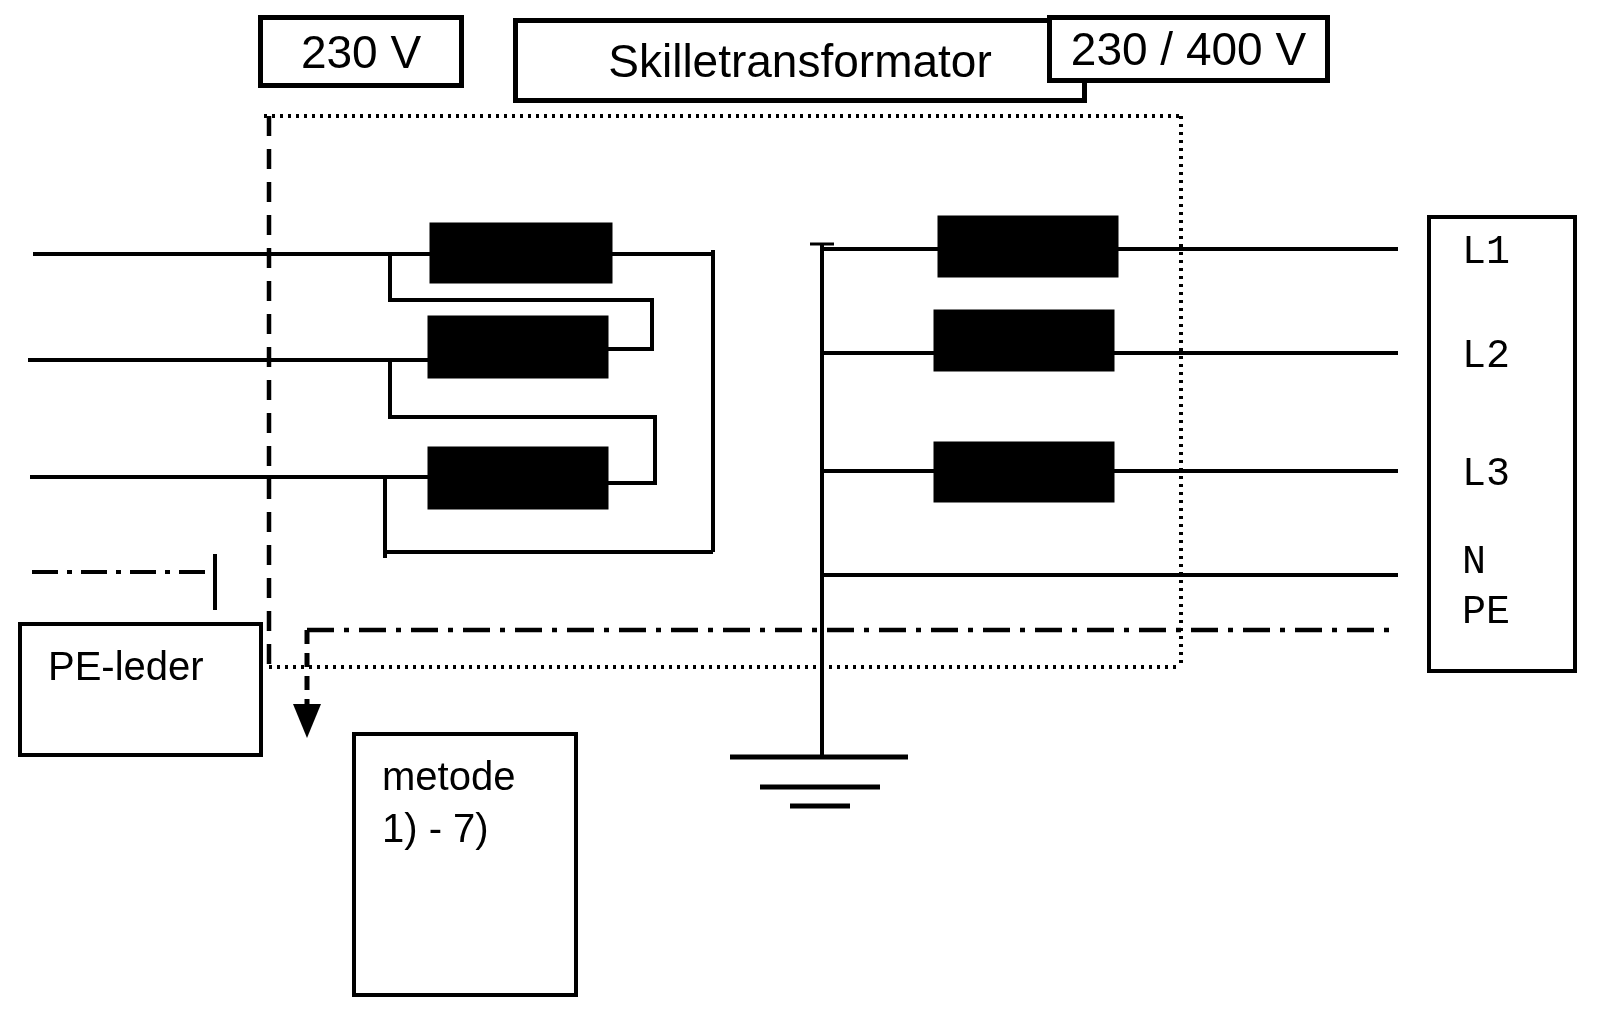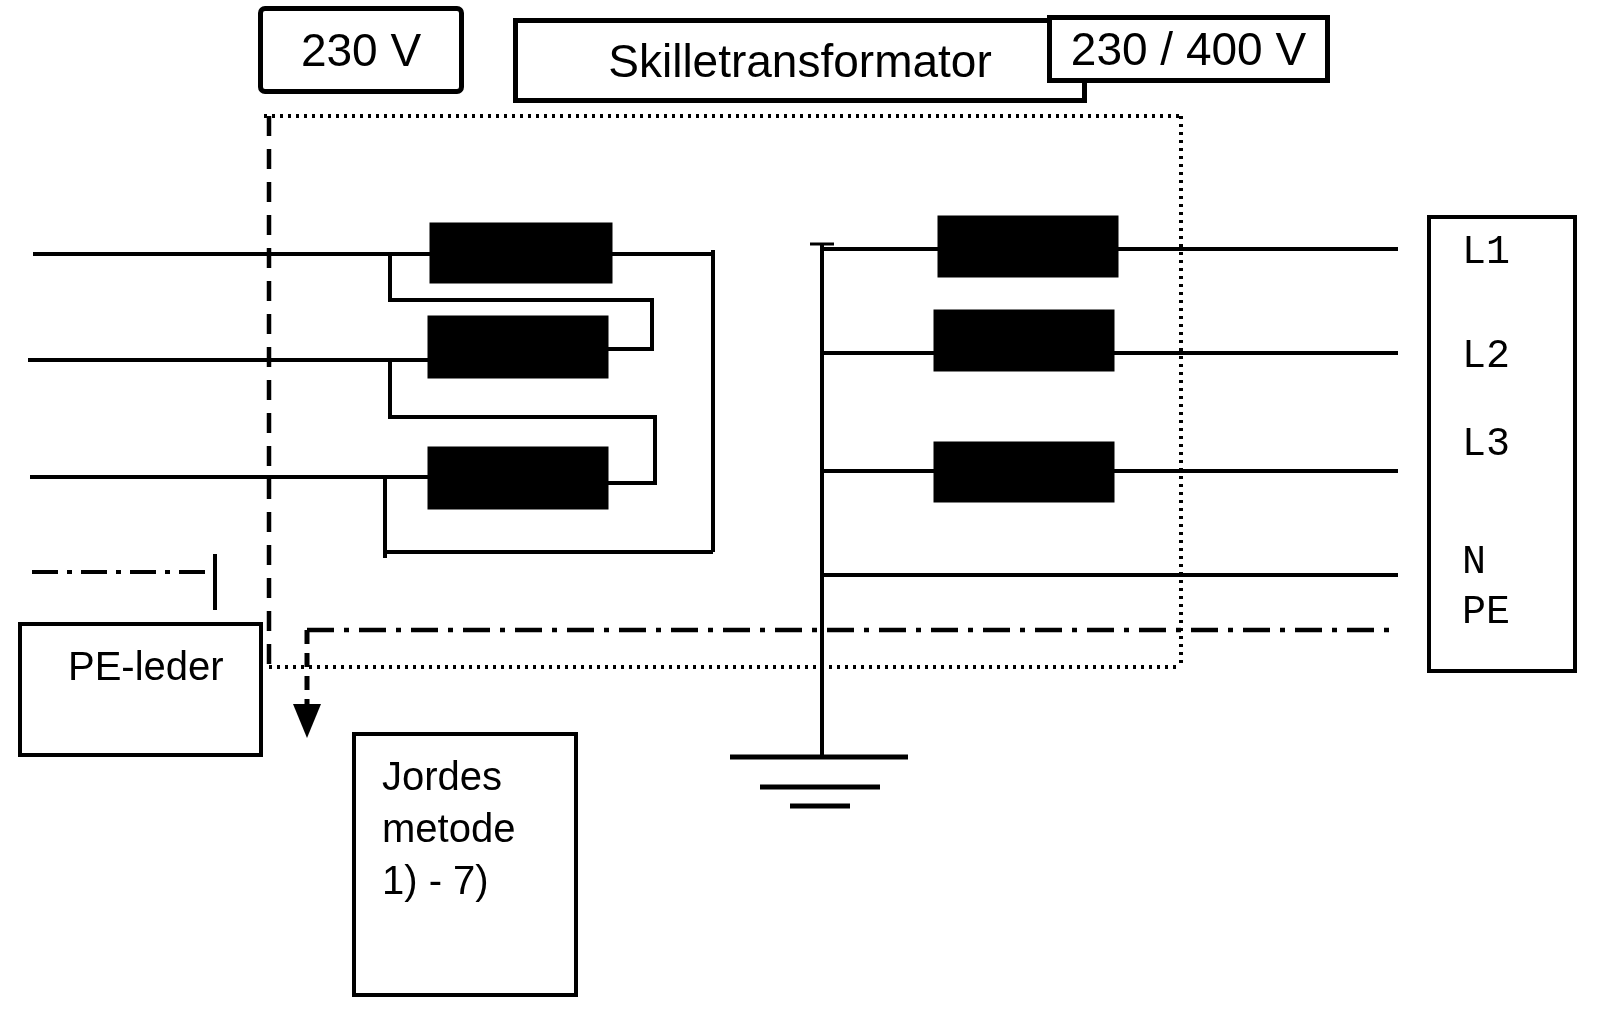--- a/index.html
+++ b/index.html
@@ -27,42 +27,42 @@
     border: 5px solid #000000;
     background: #ffffff;
   }
   .titlebox {
     display: flex;
     align-items: center;
     justify-content: center;
     font-size: 46px;
     white-space: nowrap;
   }
-  .box-230v      { left: 258px;  top: 6px;  width: 206px; height: 88px; border-radius: 7px; }
+  .box-230v      { left: 258px;  top: 15px;  width: 206px; height: 73px; }
   .box-skille    { left: 513px;  top: 18px;  width: 574px; height: 85px; }
   .box-230-400   { left: 1047px; top: 15px;  width: 283px; height: 68px; }
 
   .box-terminals { left: 1427px; top: 215px; width: 150px; height: 458px; border-width: 4px; }
   .terminal {
     position: absolute;
     left: 31px;
     font-size: 40px;
     line-height: 40px;
     white-space: nowrap;
     font-family: Liberation Mono, monospace;
   }
   .t-l1 { top: 14px; }
   .t-l2 { top: 118px; }
-  .t-l3 { top: 206px; }
+  .t-l3 { top: 236px; }
   .t-n  { top: 324px; }
   .t-pe { top: 374px; }
 
   .box-pe-note {
     left: 18px; top: 622px; width: 245px; height: 135px; border-width: 4px;
-    padding: 14px 0 0 46px;
+    padding: 14px 0 0 26px;
     font-size: 40px;
     line-height: 53px;
   }
   .box-jordes {
     left: 352px; top: 732px; width: 226px; height: 265px; border-width: 4px;
     padding: 14px 0 0 26px;
     font-size: 40px;
     line-height: 52px;
   }
   .noteline { white-space: nowrap; }
@@ -138,18 +138,17 @@
     <span class="terminal t-l3">L3</span>
     <span class="terminal t-n">N</span>
     <span class="terminal t-pe">PE</span>
   </div>
 
   <div class="box box-pe-note">
     <div class="noteline">PE-leder</div>
   </div>
 
   <div class="box box-jordes">
-    <div class="noteline">Jordes</div>
     <div class="noteline">metode</div>
     <div class="noteline">1) - 7)</div>
   </div>
 
 </div>
 
 </body></html>

